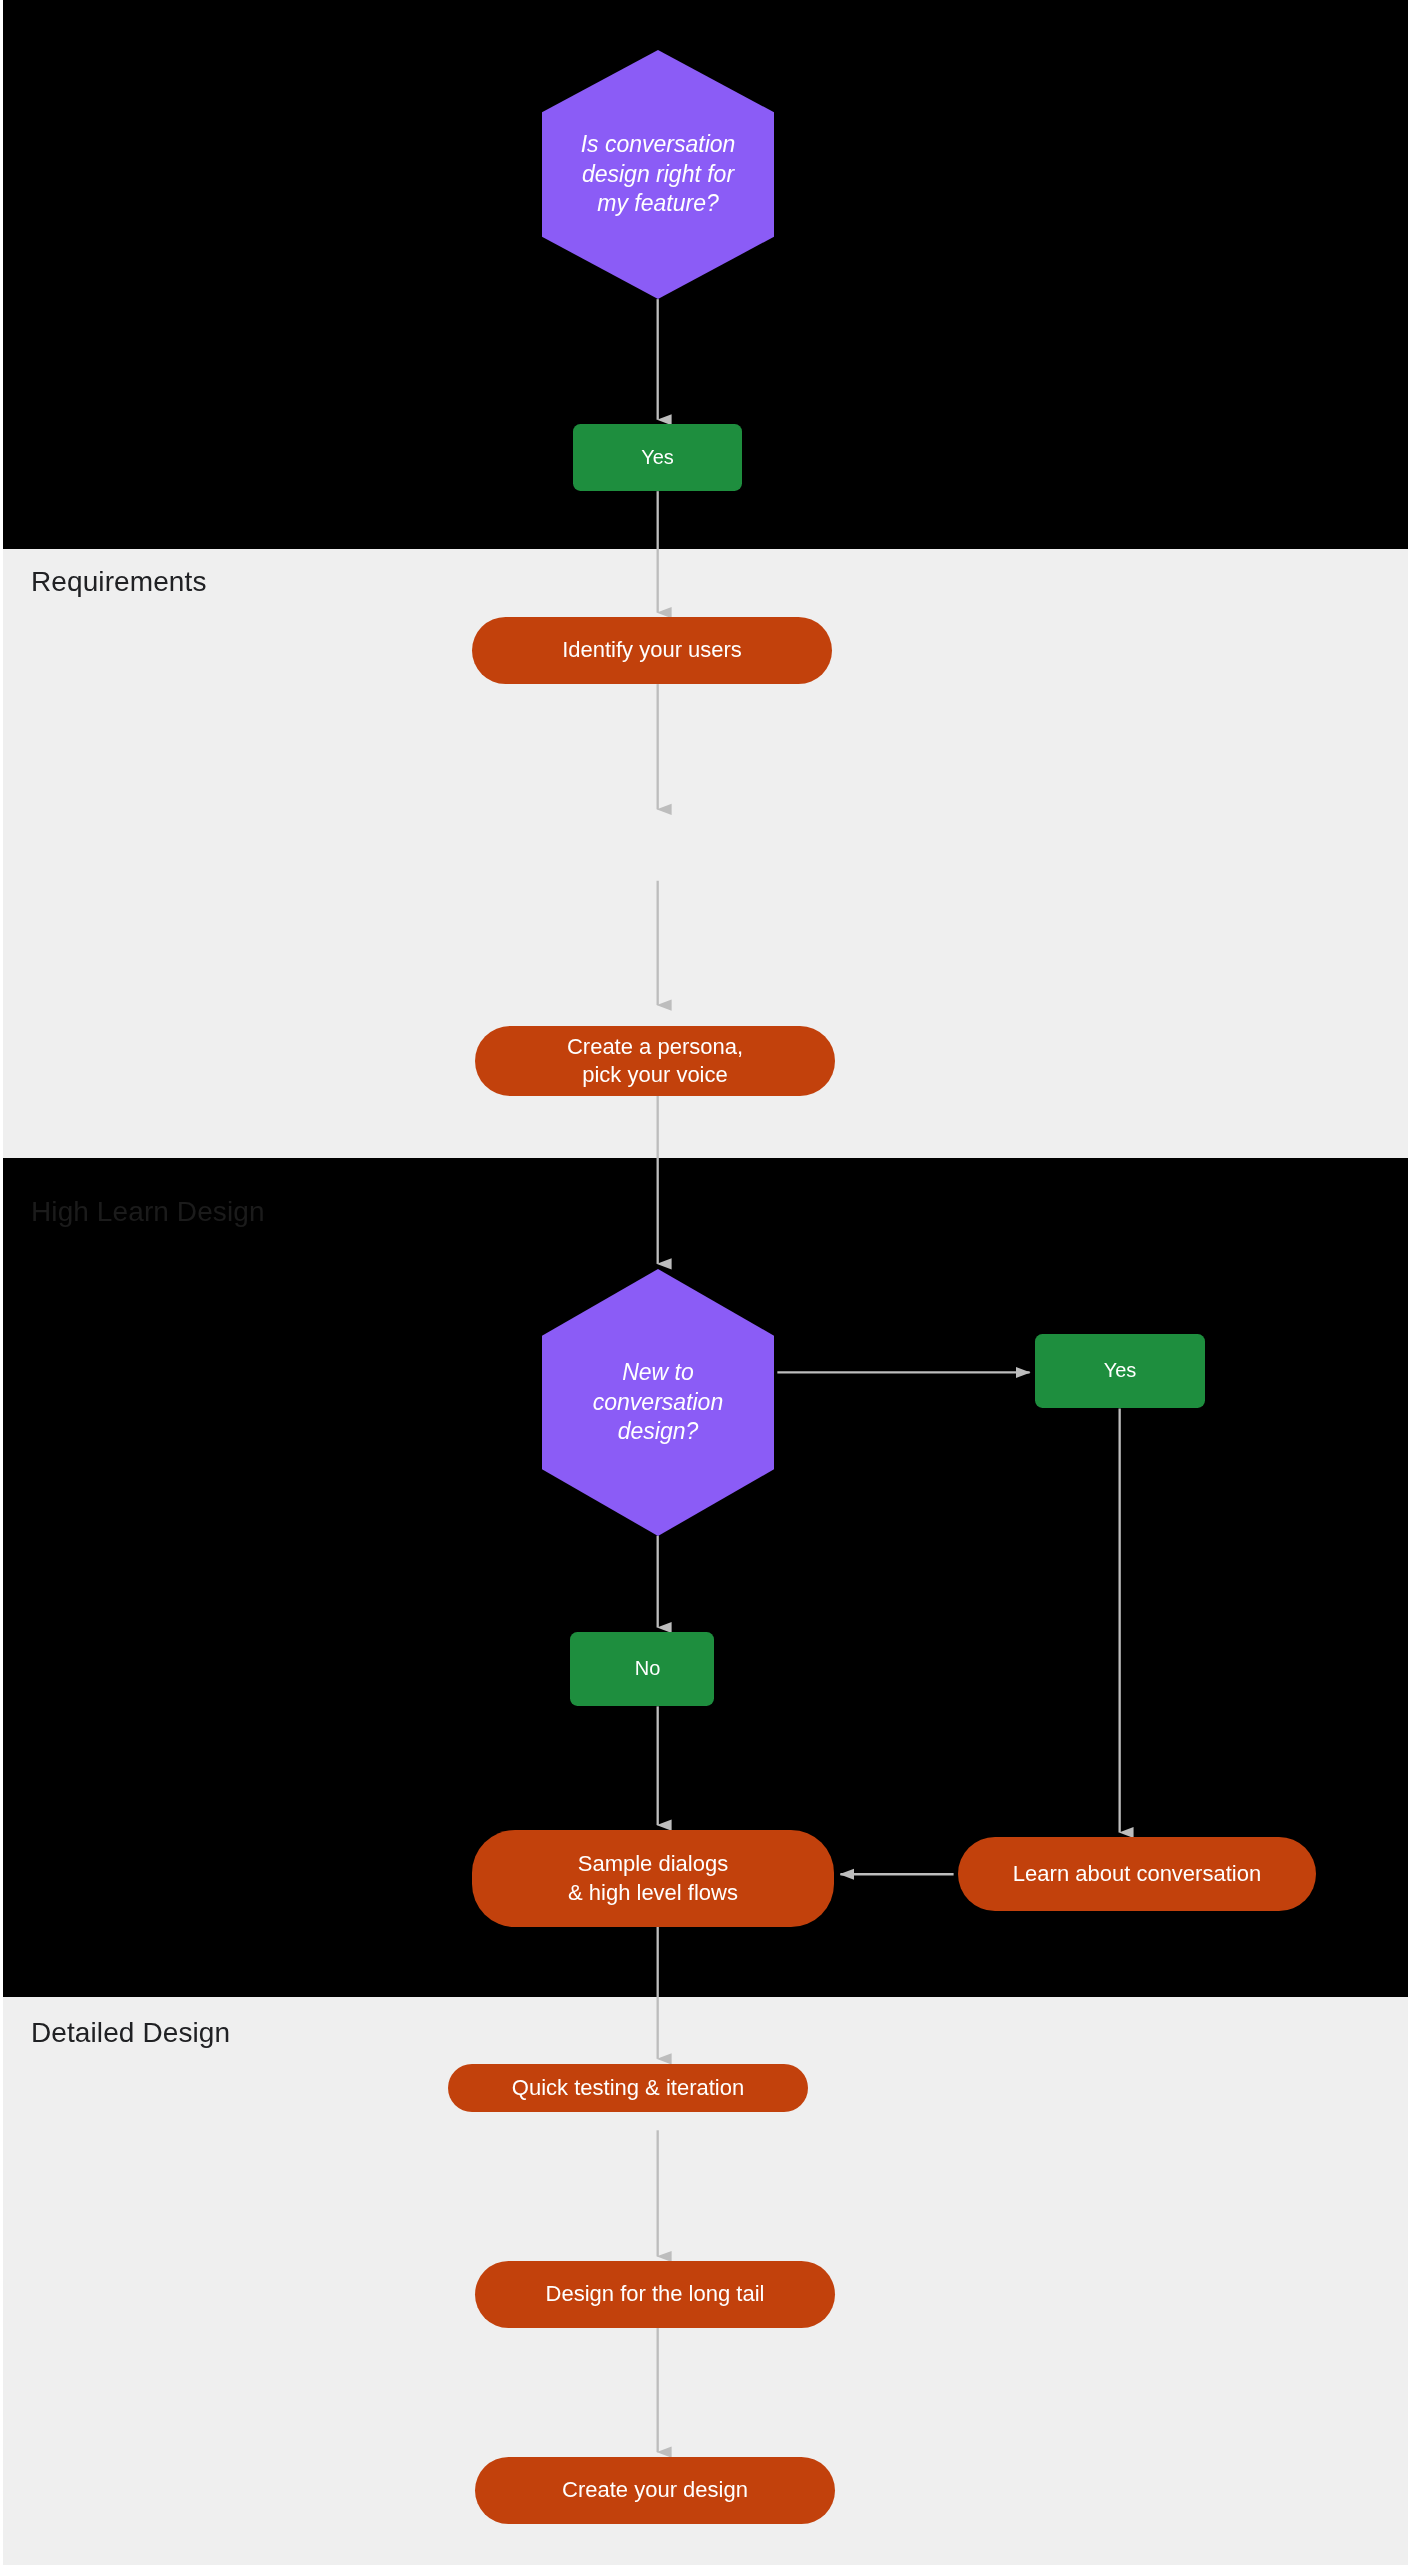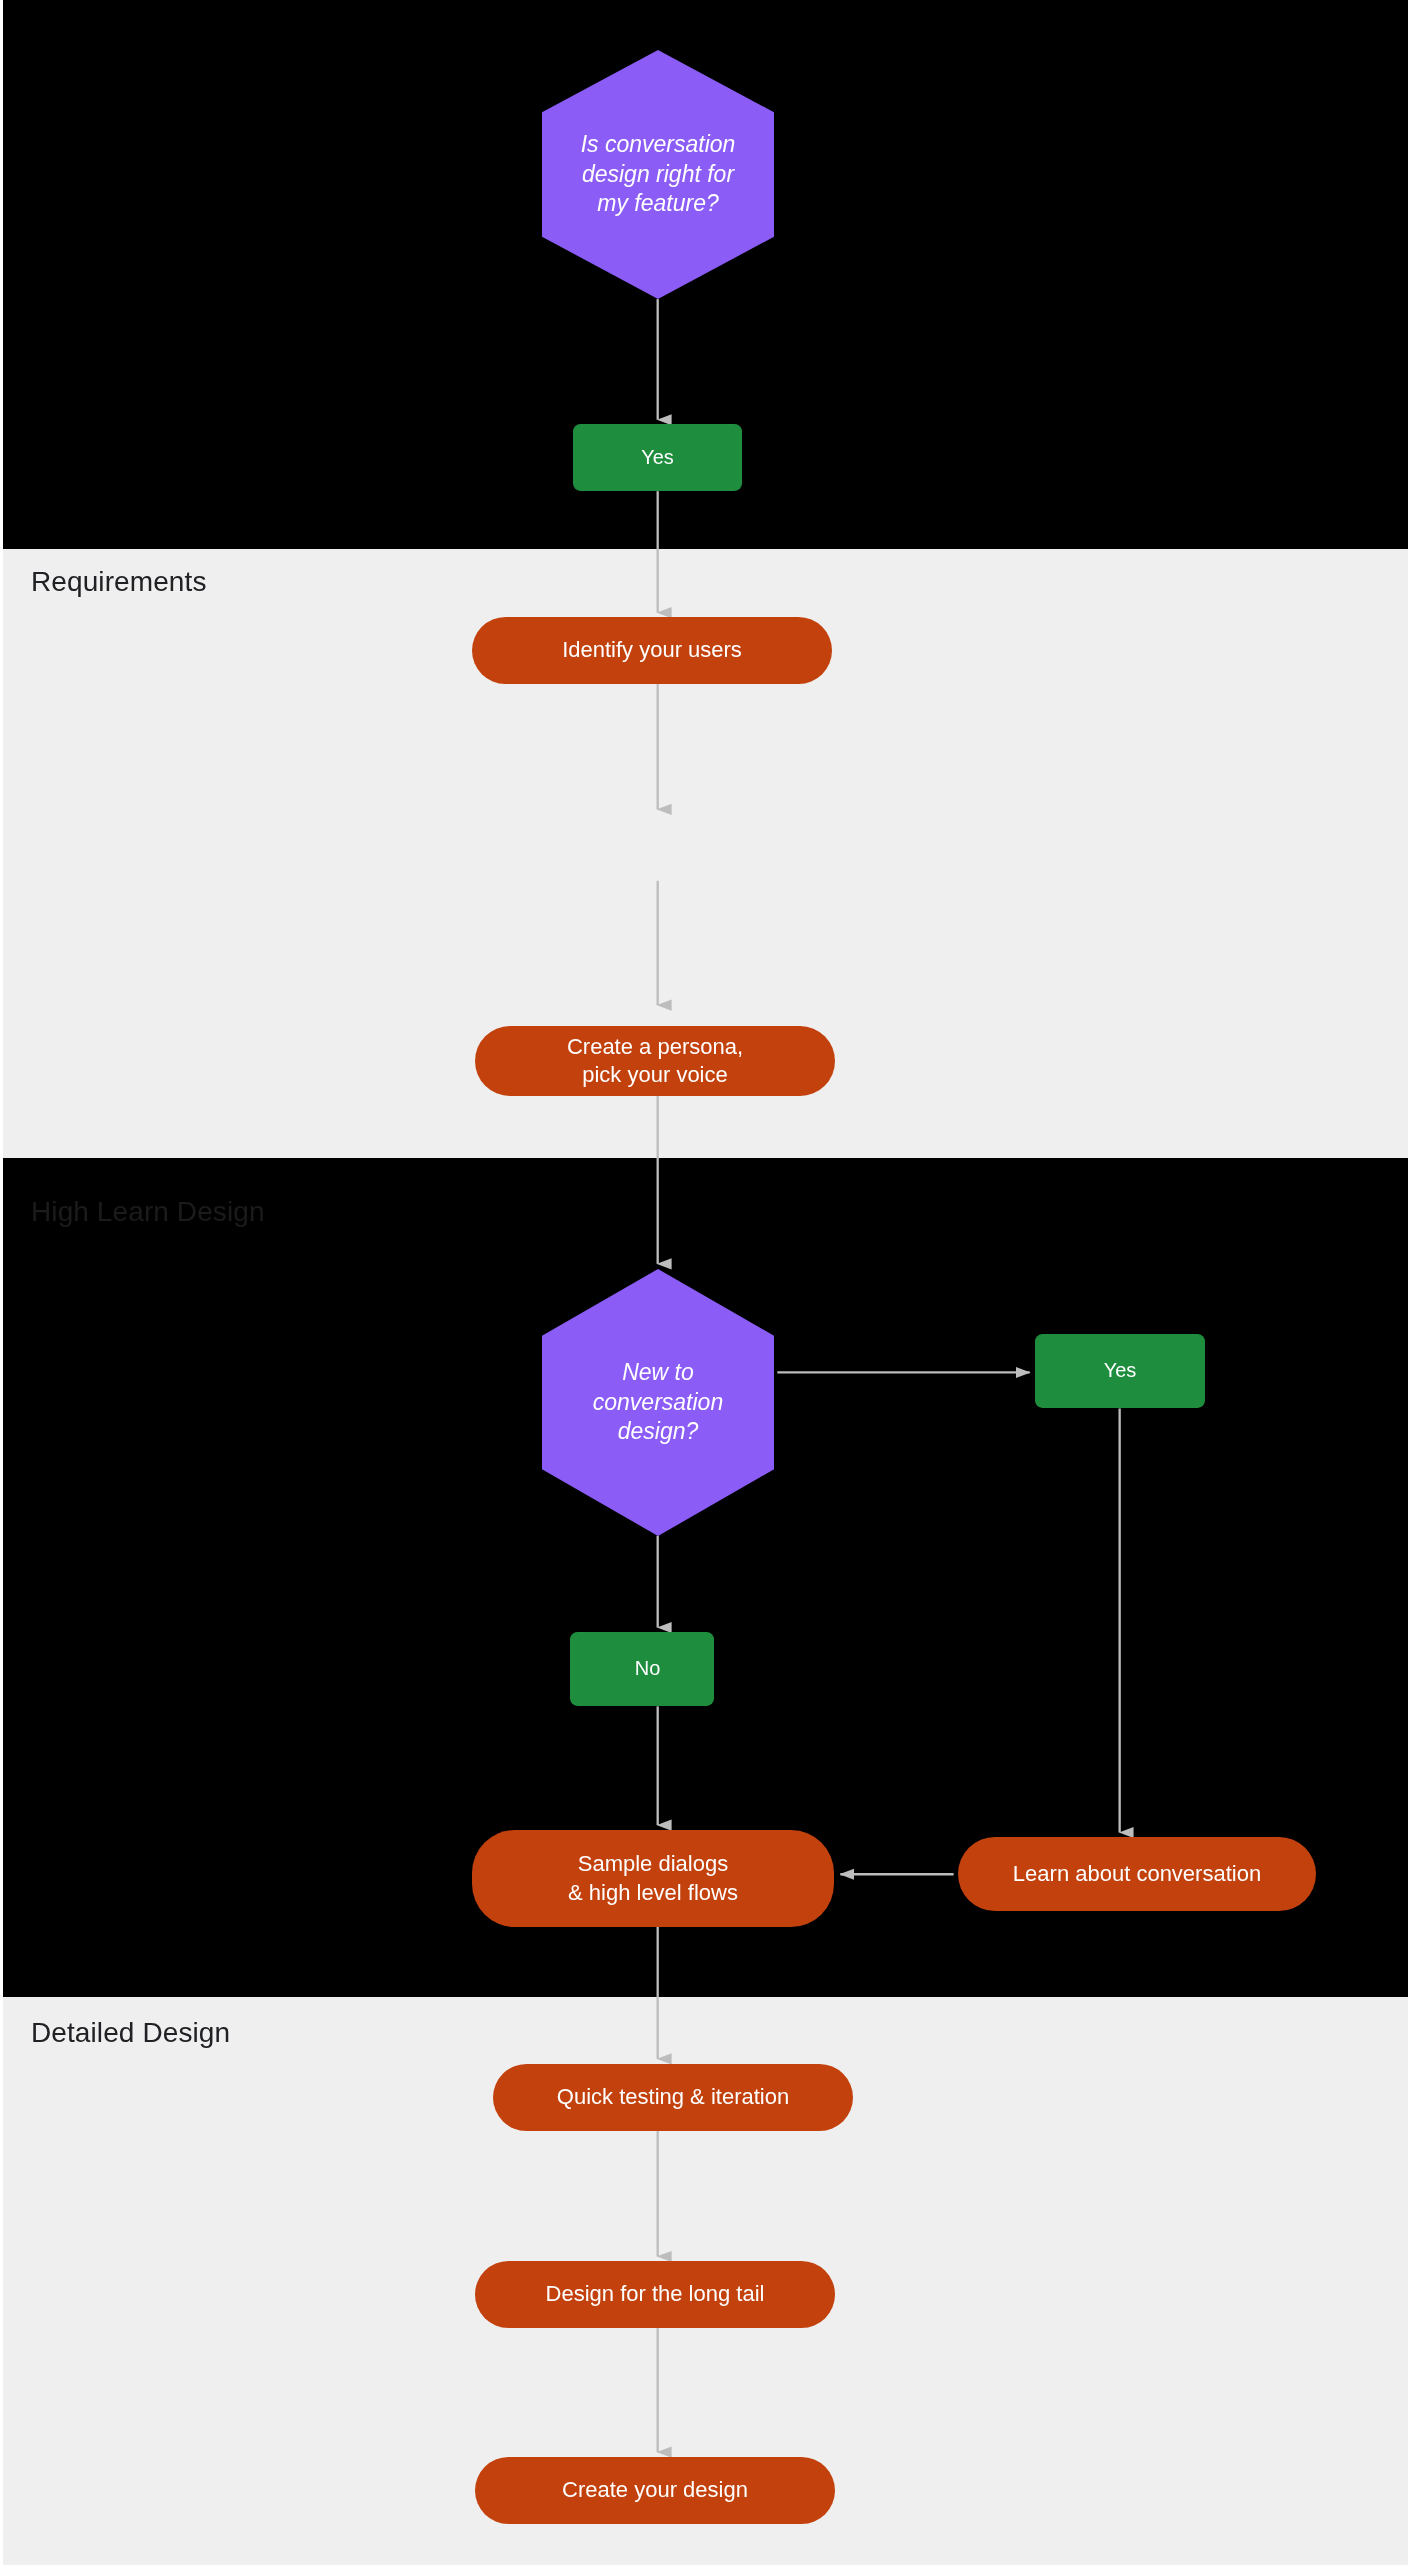--- a/index.html
+++ b/index.html
@@ -90,21 +90,21 @@
   #node-users   { left: 472px;  top: 617px;  width: 360px; height: 67px;  }
   #node-usecase { left: 472px;  top: 814px;  width: 360px; height: 67px;  }
   #node-persona { left: 475px;  top: 1010px; width: 360px; height: 70px; margin-top: 16px;  }
 
   #node-hex-2   { left: 542px;  top: 1269px; width: 232px; height: 267px; }
   #node-yes-2   { left: 1035px; top: 1334px; width: 170px; height: 74px;  }
   #node-no      { left: 570px;  top: 1632px; width: 144px; height: 74px; padding-left: 11px;  }
   #node-sample  { left: 472px;  top: 1830px; width: 362px; height: 97px; }
   #node-learn   { left: 958px; top: 1837px; width: 358px; height: 74px;  }
 
-  #node-quick   { left: 493px;  top: 2064px; width: 360px; height: 67px;  }
+  #node-quick   { left: 448px;  top: 2064px; width: 360px; height: 48px;  }
   #node-longtail{ left: 475px;  top: 2261px; width: 360px; height: 67px;  }
   #node-scale   { left: 475px;  top: 2457px; width: 360px; height: 67px;  }
 
   
   #connectors {
     position: absolute;
     left: 0; top: 0;
     width: 1410px;
     height: 2576px;
     pointer-events: none;

